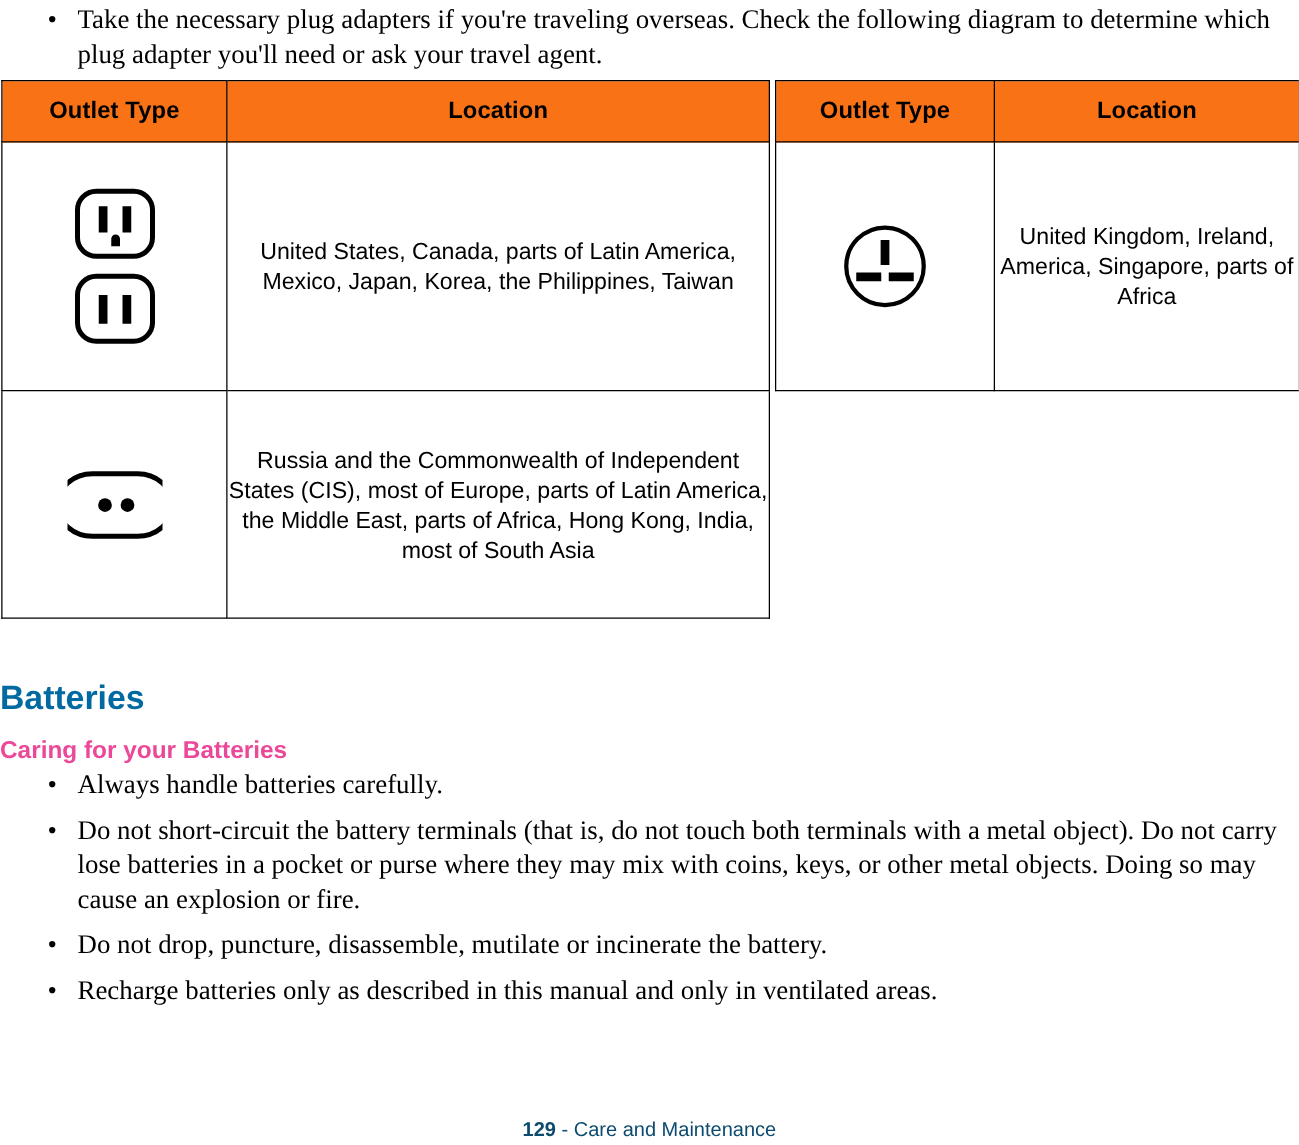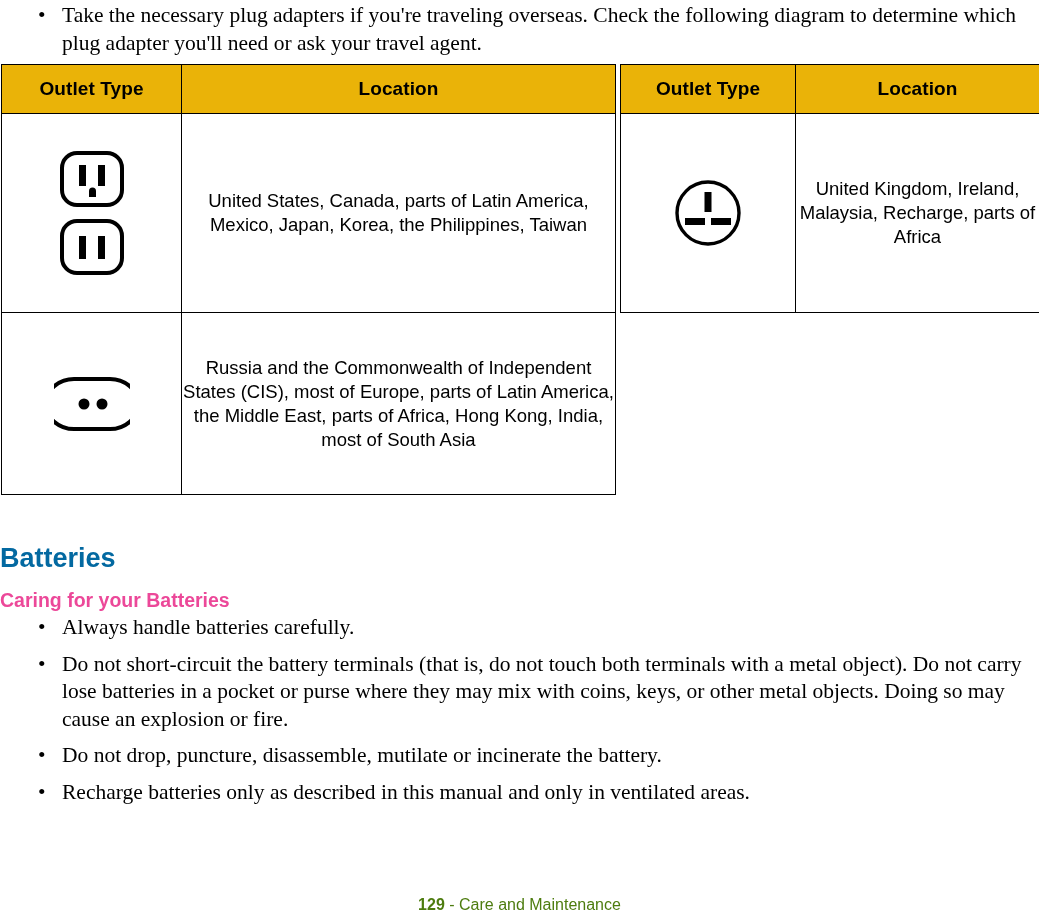--- a/index.html
+++ b/index.html
@@ -67,21 +67,21 @@
   table.outlet-table.right { width: 419px; margin-left: 4px; }
 
   table.outlet-table th,
   table.outlet-table td {
     border: 1.3px solid #000000;
     padding: 0;
     vertical-align: middle;
     text-align: center;
   }
   table.outlet-table th {
-    background: #eab308;
+    background: #f97316;
     height: 48px;
     font-size: 19px;
     font-weight: bold;
     letter-spacing: .1px;
     color: #000;
   }
   .col-type-l  { width: 180px; }
   .col-loc-l   { width: 434px; }
   .col-type-r  { width: 175px; }
   .col-loc-r   { width: 244px; }
@@ -131,21 +131,21 @@
 
   
   .footer {
     position: absolute;
     left: 0;
     bottom: 2px;
     width: 1039px;
     text-align: center;
     font-family: "Liberation Sans", "DejaVu Sans", sans-serif;
     font-size: 16px;
-    color: #4d7c0f;
+    color: #0c4a6e;
   }
   .footer .pageno { font-weight: bold; }
 </style>
 </head>
 <body>
 
 <div class="intro">
   <ul class="bullet-list">
     <li class="bullet-item">
       <span class="dot">•</span>
@@ -219,21 +219,21 @@
         <td class="icon-cell">
           <div class="icon-stack">
             <svg width="70" height="70" viewBox="0 0 70 70" aria-hidden="true">
               <circle cx="35" cy="35" r="31" fill="#fff" stroke="#000" stroke-width="3.4"></circle>
               <rect x="31.5" y="14" width="7" height="20" fill="#000"></rect>
               <rect x="12" y="40" width="20" height="7" fill="#000"></rect>
               <rect x="38" y="40" width="20" height="7" fill="#000"></rect>
             </svg>
           </div>
         </td>
-        <td class="loc-cell">United Kingdom, Ireland, Malaysia, Recharge, parts of Africa</td>
+        <td class="loc-cell">United Kingdom, Ireland, America, Singapore, parts of Africa</td>
       </tr>
     </tbody>
   </table>
 </div>
 
 <h1 class="h-batteries">Batteries</h1>
 <h2 class="h-caring">Caring for your Batteries</h2>
 
 <ul class="bullet-list care-list">
   <li class="bullet-item">

